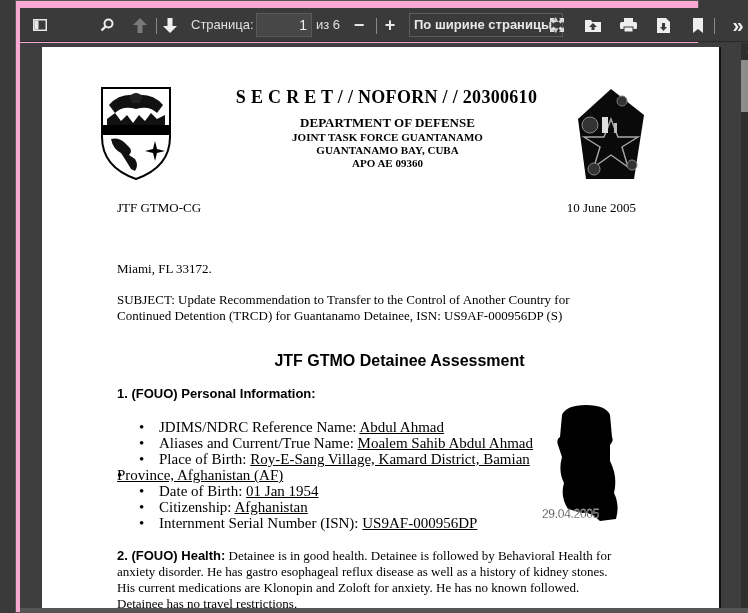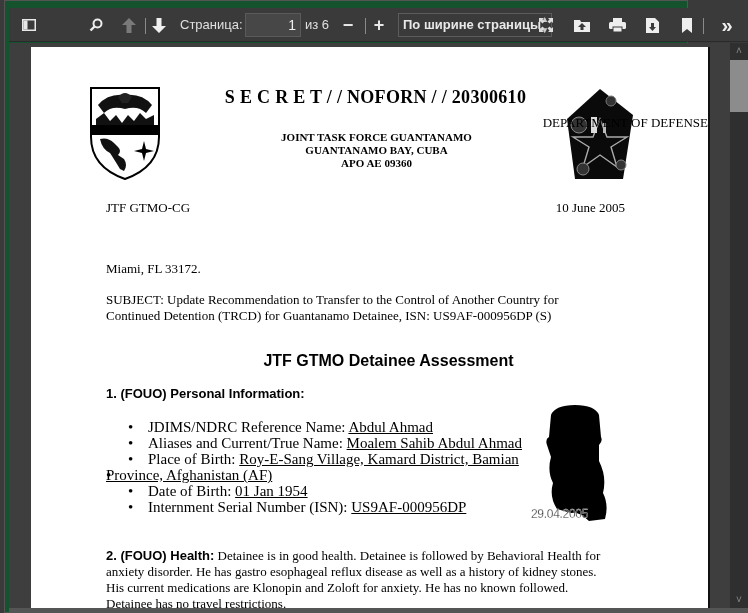--- a/index.html
+++ b/index.html
@@ -1,19 +1,19 @@
 <!DOCTYPE html>
 <html><head>
 <meta charset="utf-8">
 <style>
   * { box-sizing: border-box; margin: 0; padding: 0; }
   html, body { width: 748px; height: 613px; overflow: hidden; background: #3a3a3a; }
   body { font-family: "Liberation Sans", sans-serif; position: relative; }
 
-  .frame { position: absolute; left: 4px; top: 0; width: 684px; height: 613px; border: 1px solid #555; background: #14532d; }
+  .frame { position: absolute; left: 15px; top: 0; width: 684px; height: 613px; border: 1px solid #555; background: #f9a8d4; }
 
   
   .toolbar { position: absolute; left: 4px; top: 7px; width: 740px; height: 34px; background: #3a3a3a;
     border-bottom: 1px solid #2a2a2a; display: flex; align-items: center; color: #e8e8e8; font-size: 13px; }
   .tb-btn { position: absolute; top: 0; height: 34px; display: flex; align-items: center; justify-content: center; cursor: pointer; }
   .tb-sep { position: absolute; top: 10px; width: 1px; height: 16px; background: #8a8a8a; }
   .tb-label { position: absolute; top: 9px; font-size: 13px; color: #e0e0e0; }
   .page-input { position: absolute; left: 236px; top: 5px; width: 56px; height: 24px; background: #474747; border: 1px solid #5a5a5a;
     color: #f0f0f0; font-size: 14px; text-align: right; padding-right: 4px; line-height: 22px; }
   .zoom-select { position: absolute; left: 389px; top: 5px; width: 154px; height: 24px; background: #3a3a3a; border: 1px solid #5c5c5c;
@@ -26,21 +26,21 @@
     font-family: "Liberation Serif", serif; box-shadow: 2px 0 0 #111; }
   .scrolltrack { position: absolute; left: 721px; top: 0; width: 18px; height: 565px; background: #2f2f2f; }
   .scroll-up, .scroll-down { position: absolute; left: 0; width: 18px; height: 16px; color: #8a8a8a; font-size: 10px; text-align: center; line-height: 16px; }
   .scroll-up { top: 0; } .scroll-down { bottom: 0; }
   .scroll-thumb { position: absolute; left: 0; top: 17px; width: 18px; height: 52px; background: #8c8c8c; }
   .bottom-bar { position: absolute; left: 4px; top: 607px; width: 740px; height: 5px; background: #555; }
 
   
   .abs { position: absolute; white-space: nowrap; }
   .classif { left: 0; right: 0; top: 40px; text-align: center; font-weight: bold; font-size: 18px; letter-spacing: 0.3px; padding-left: 12px; }
-  .hdr1 { left: 0; right: 0; top: 68px; text-align: right; font-weight: normal; font-size: 13px; padding-left: 14px; }
+  .hdr1 { left: 0; right: 0; top: 68px; text-align: center; font-weight: bold; font-size: 13px; padding-left: 14px; }
   .hdr2 { left: 0; right: 0; text-align: center; font-weight: bold; font-size: 11px; padding-left: 14px; }
   .body-txt { font-size: 13px; line-height: 16px; }
   .sans-bold { font-family: "Liberation Sans", sans-serif; font-weight: bold; }
   .u { text-decoration: underline; }
   ul.bullets { position: absolute; left: 97px; top: 372px; list-style: none; font-size: 15px; line-height: 16px; }
   ul.bullets li { position: relative; padding-left: 20px; }
   ul.bullets li::before { content: "•"; position: absolute; left: 0; }
 </style>
 </head>
 <body>
@@ -158,20 +158,21 @@
       <div class="abs sans-bold" style="left:0;right:0;top:305px;text-align:center;font-size:16px;padding-left:38px;">JTF GTMO Detainee Assessment</div>
 
       <div class="abs sans-bold" style="left:75px;top:339px;font-size:13px;">1.  (FOUO) Personal Information:</div>
 
       <ul class="bullets" style="left:97px;top:372px;">
         <li><span>JDIMS/NDRC Reference Name:  </span><span class="u">Abdul Ahmad</span></li>
         <li><span>Aliases and Current/True Name:  </span><span class="u">Moalem Sahib Abdul Ahmad</span></li>
         <li><span>Place of Birth:  </span><span class="u">Roy-E-Sang Village, Kamard District, Bamian</span></li>
         <li style="padding-left:0;margin-left:-22px;list-style:none;"><span class="u">Province, Afghanistan (AF)</span></li>
         <li><span>Date of Birth:  </span><span class="u">01 Jan 1954</span></li>
+        <li><span>Citizenship:  </span><span class="u">Afghanistan</span></li>
         <li><span>Internment Serial Number (ISN):  </span><span class="u">US9AF-000956DP</span></li>
       </ul>
 
       <svg class="abs" style="left:506px;top:354px;" width="76" height="122" viewBox="0 0 76 122">
         <path d="M14 14 Q18 4 38 4 Q58 4 62 14 L64 36 Q66 40 62 44 L62 60 Q70 76 66 92 Q72 104 68 118 L52 120 Q42 110 34 112 L20 108 Q12 96 16 82 Q10 70 14 56 L10 44 Q8 38 12 36 Z" fill="#000"></path>
       </svg>
       <div class="abs" style="left:500px;top:460px;font-family:'Liberation Sans',sans-serif;font-size:12px;color:#111;letter-spacing:-0.3px;-webkit-text-stroke:0.3px #fff;">29.04.2005</div>
 
       <div class="abs body-txt" style="left:75px;top:501px;"><span class="sans-bold">2.  (FOUO) Health:</span><span>  Detainee is in good health. Detainee is followed by Behavioral Health for</span></div>
       <div class="abs body-txt" style="left:75px;top:517px;">anxiety disorder.  He has gastro esophageal reflux disease as well as a history of kidney stones.</div>

